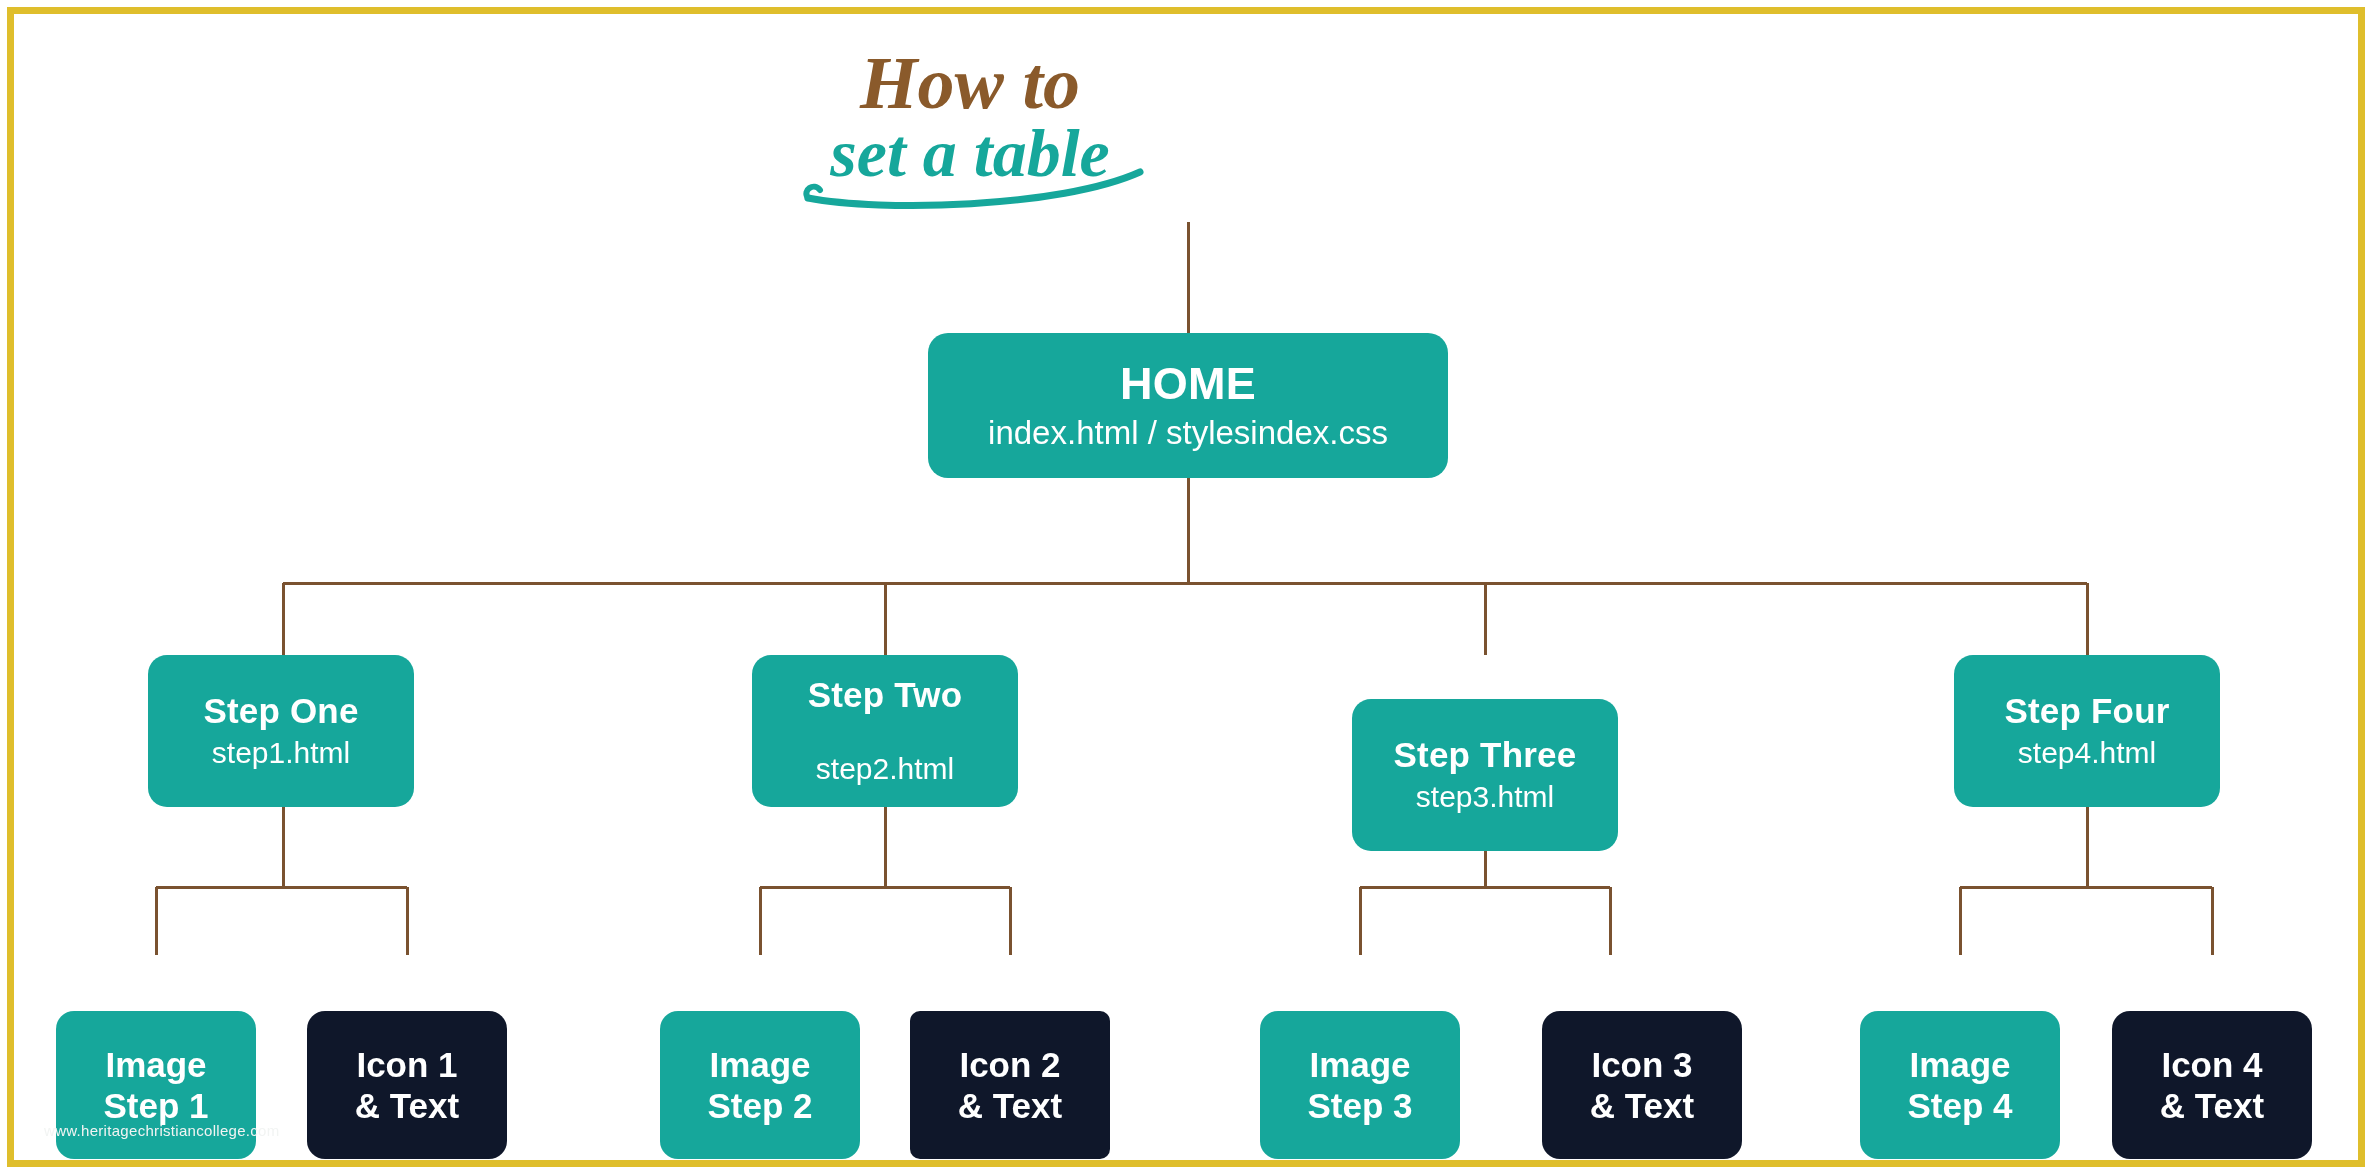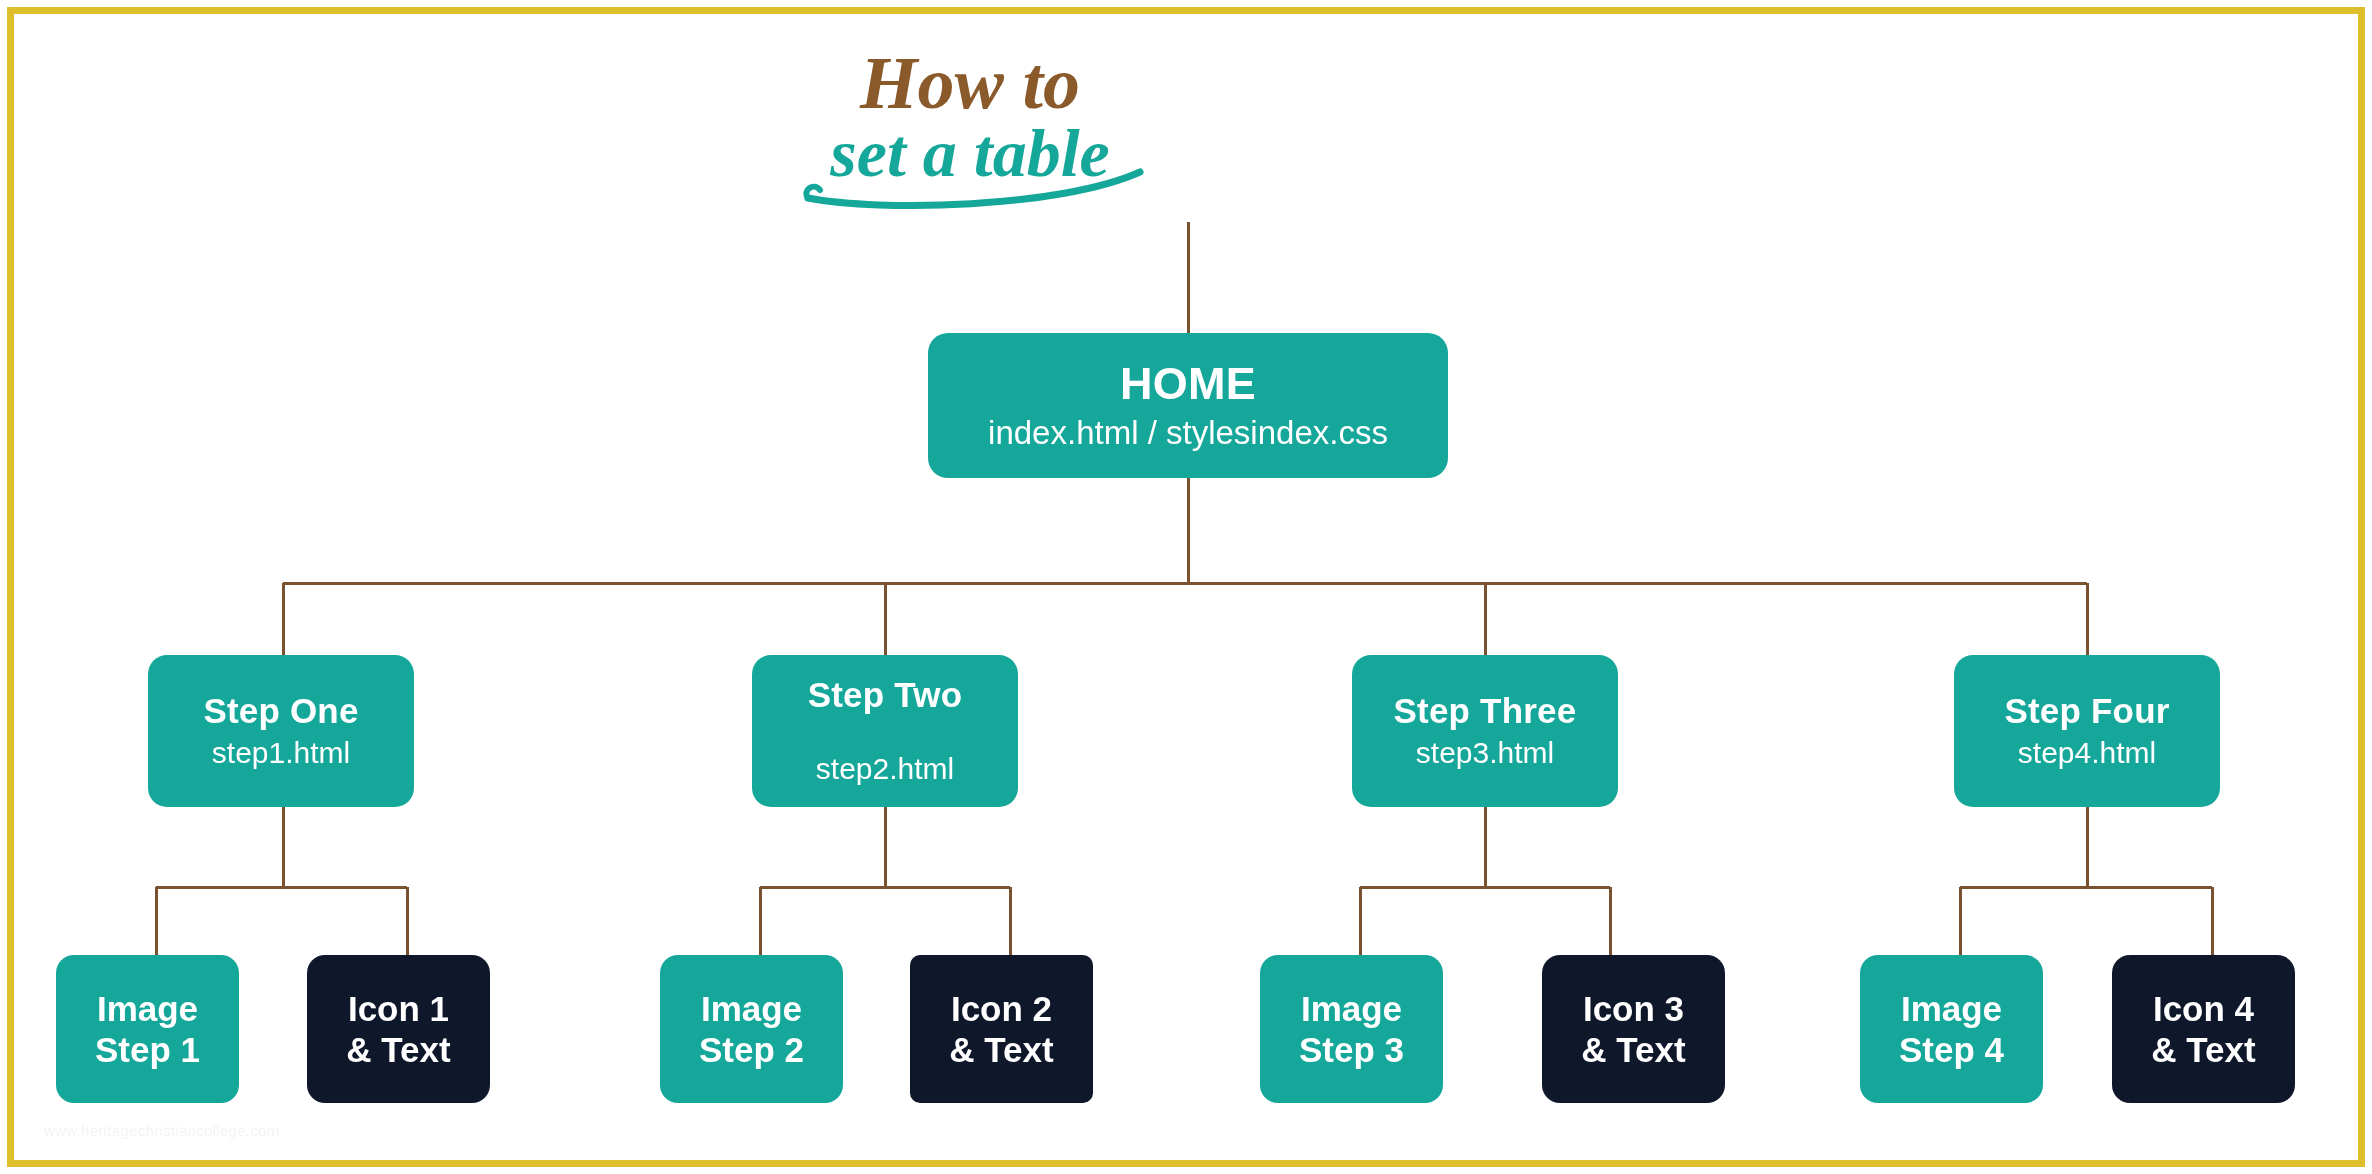--- a/index.html
+++ b/index.html
@@ -93,27 +93,27 @@
     top: 655px;
     width: 266px;
     height: 152px;
     border-radius: 19px;
   }
   .step-node .node-title { font-size: 35px; margin-bottom: 6px; }
   .step-node .node-sub   { font-size: 30px; }
 
   #node-step-1 { left: 148px; }
   #node-step-2 { left: 752px; gap: 32px; }
-  #node-step-3 { left: 1352px; }
+  #node-step-3 { left: 1352px; margin-top: 44px; }
   #node-step-4 { left: 1954px; }
 
   
   .leaf-node {
-    top: 955px;
-    width: 183px;
+    top: 1011px;
+    width: 200px;
     height: 148px;
     border-radius: 18px;
   }
   .leaf-node .leaf-l1,
   .leaf-node .leaf-l2 {
     font-size: 35px;
     font-weight: bold;
     line-height: 1.18;
   }
 

